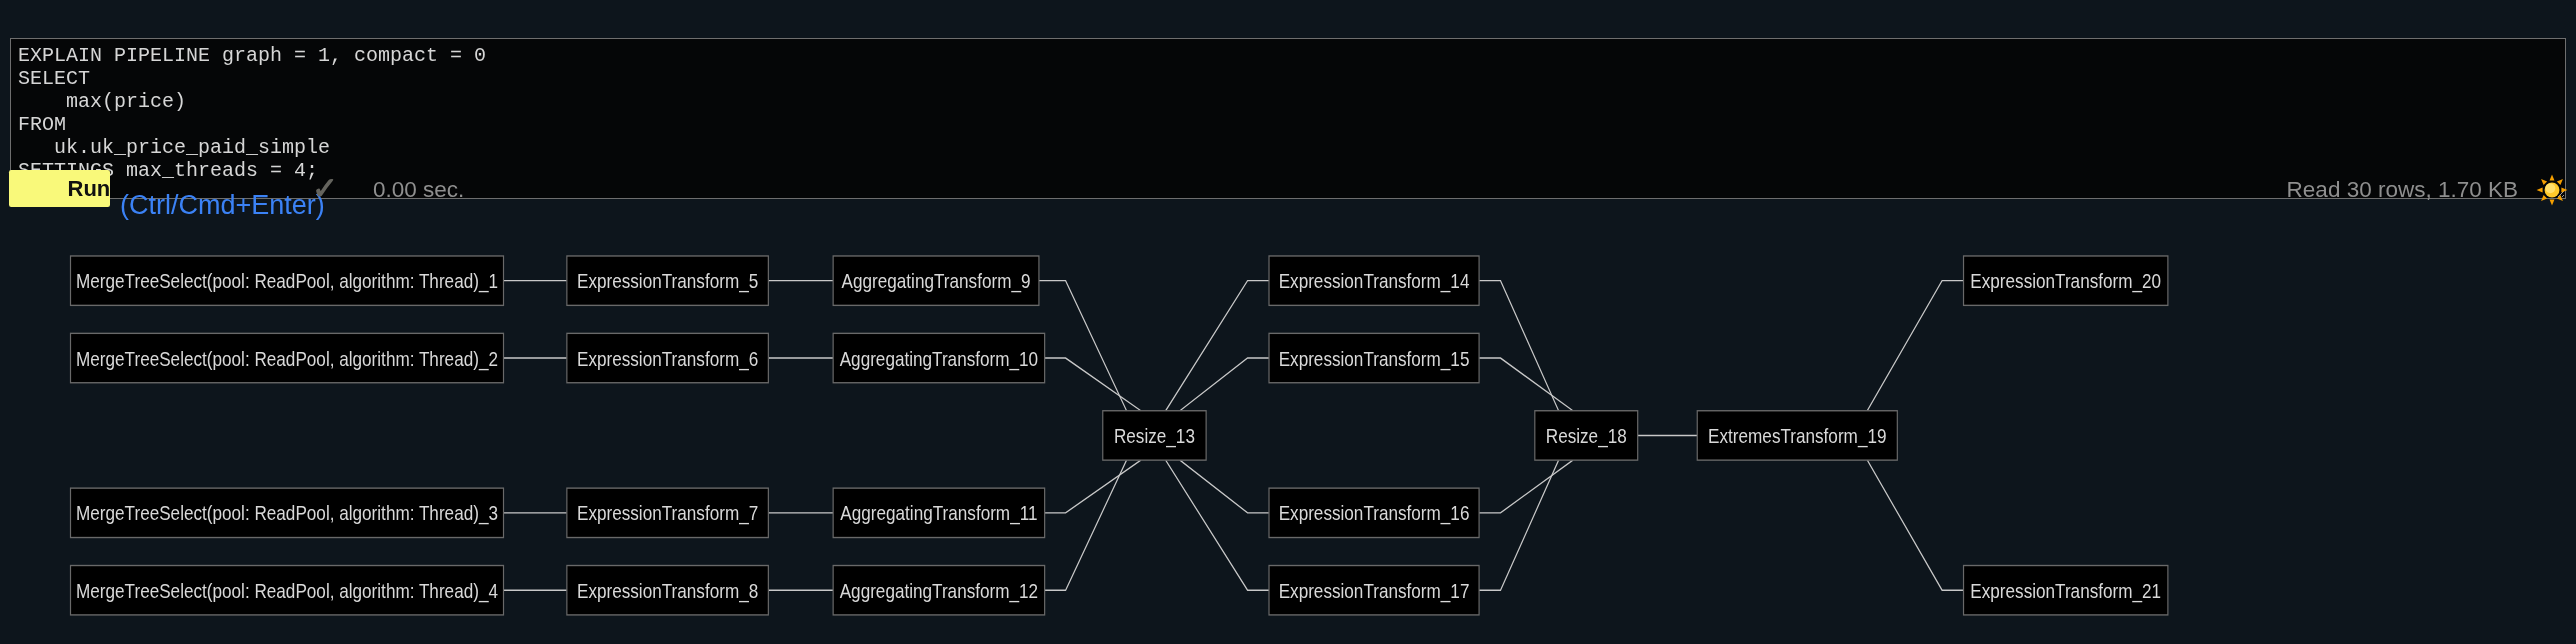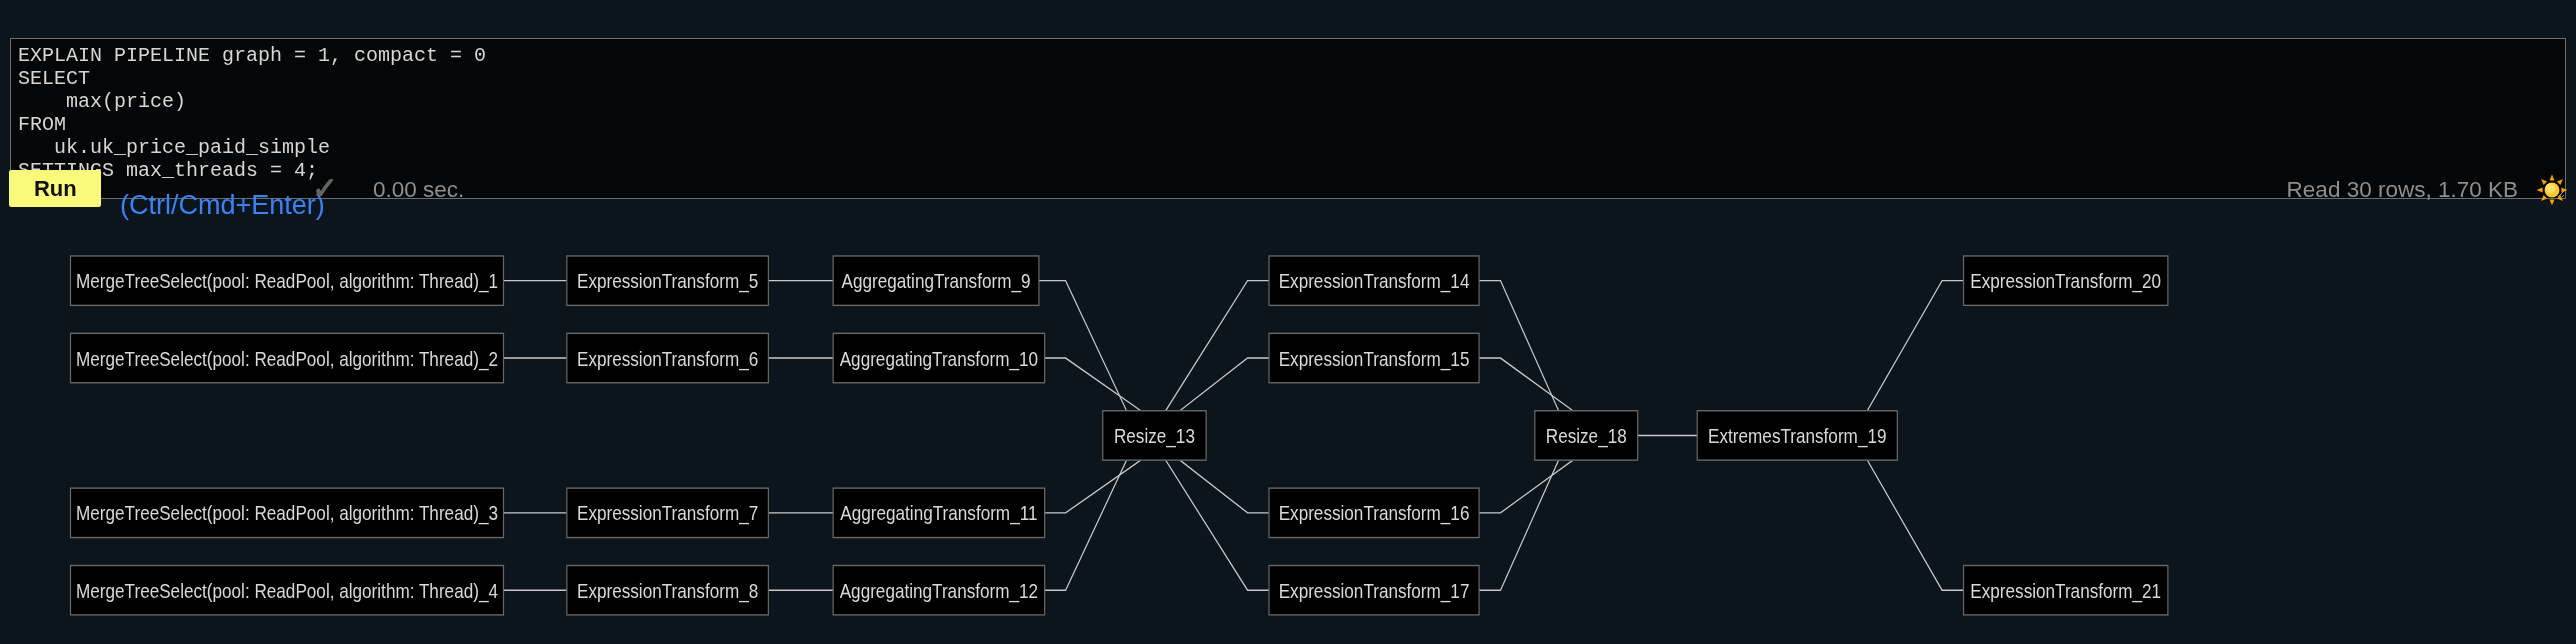--- a/index.html
+++ b/index.html
@@ -32,29 +32,30 @@
 
   
   .toolbar {
     position:absolute;
     left:0; top:162px;
     width:100%; height:55px;
   }
   .run-button {
     position:absolute;
     left:9.3px; top:8.2px;
-    width:92px; height:37px;
+    width:101px; height:37px;
     background:#f9f97a;
     border:none;
     border-radius:2.2px;
     color:#111111;
     font-family:"Liberation Sans", sans-serif;
     font-size:22px;
     font-weight:bold;
     cursor:pointer;
+    text-align:right;
   }
   .hint {
     position:absolute;
     left:120px; top:16px;
     height:55px; line-height:55px;
     color:#3b82f6;
     font-size:27px;
   }
   .check-icon {
     position:absolute;

